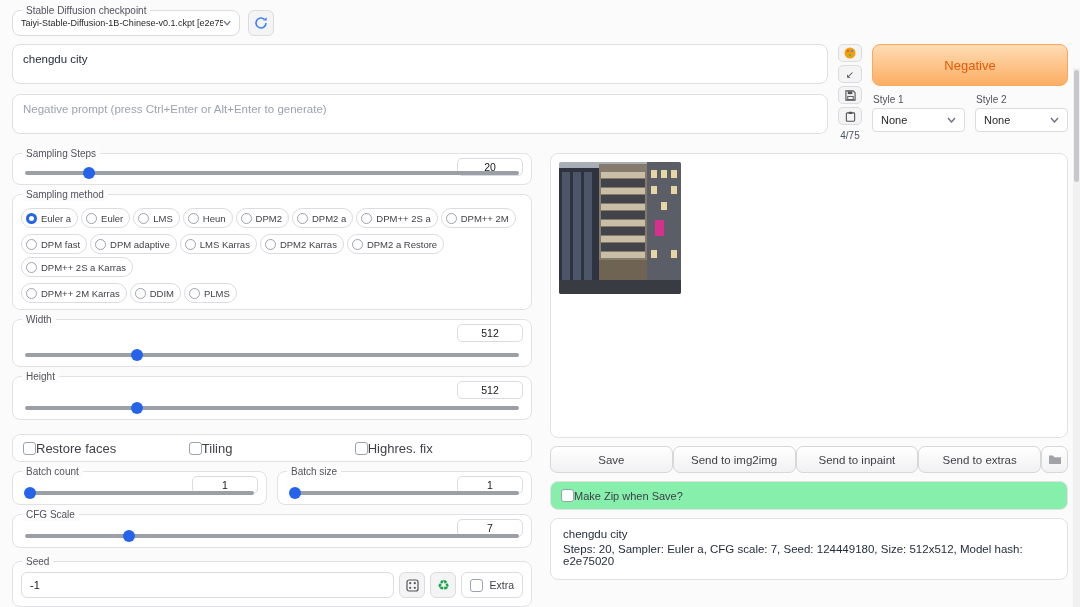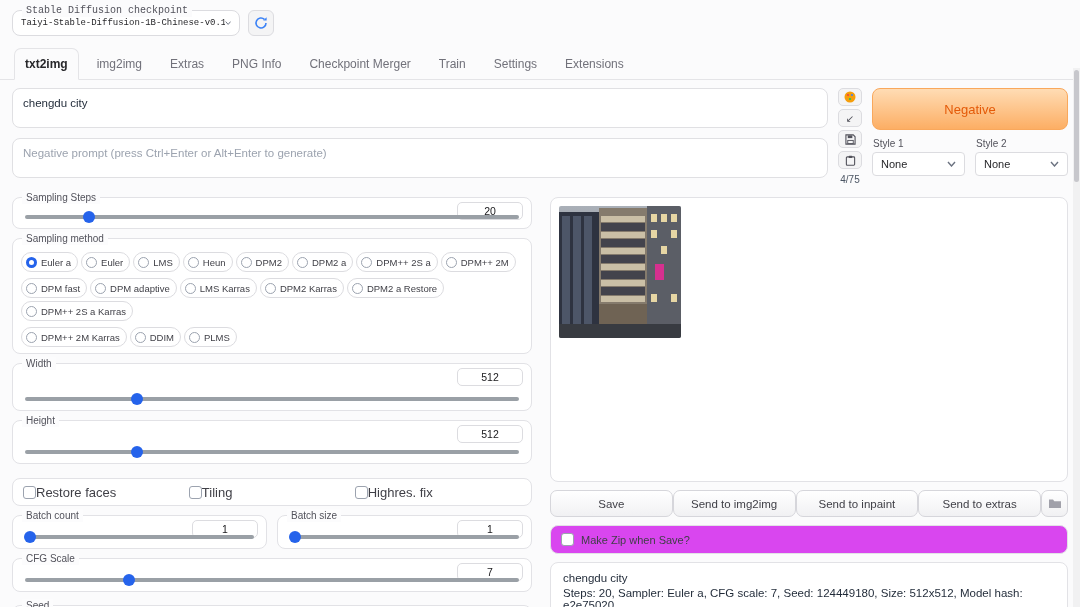--- a/index.html
+++ b/index.html
@@ -3,21 +3,21 @@
 <meta charset="utf-8">
 <style>
   * { box-sizing: border-box; margin: 0; padding: 0; }
   body { background:#fbfbfc; font-family:"Liberation Sans", sans-serif; color:#374151; }
   .app { position:relative; width:1080px; height:607px; background:#fbfbfc; overflow:hidden; }
 
   
   .topbar { display:flex; align-items:flex-start; gap:8px; padding:10px 12px 0 12px; }
   .fieldset { position:relative; background:#fff; border:1px solid #dcdce0; border-radius:8px; }
   .legend { position:absolute; top:-7px; left:9px; background:#fbfbfc; padding:0 4px; font-size:10px; line-height:13px; color:#52525b; white-space:nowrap; }
-  .ckpt-box { width:228px; height:26px; display:flex; align-items:center; justify-content:space-between; padding:0 8px; cursor:pointer;font-family:Liberation Mono, monospace; }
+  .ckpt-box { width:228px; height:26px; display:flex; align-items:center; justify-content:space-between; padding:0 8px; cursor:pointer; }
   .ckpt-box .val { font-size:9px; color:#27272a; white-space:nowrap; overflow:hidden; }
   .sq-btn { width:26px; height:26px; background:#f4f4f5; border:1px solid #dcdce0; border-radius:6px; display:flex; align-items:center; justify-content:center; cursor:pointer; }
 
   
   .tabbar { display:flex; align-items:flex-end; gap:8px; margin-top:12px; padding:0 14px; border-bottom:1px solid #e4e4e7; }
   .tab { padding:8px 10px; font-size:12px; color:#71717a; cursor:pointer; white-space:nowrap; }
   .tab.active { background:#fbfbfc; border:1px solid #e4e4e7; border-bottom:1px solid #fbfbfc; margin-bottom:-1px; border-radius:7px 7px 0 0; color:#27272a; font-weight:bold; }
 
   
   .main { padding:8px 12px 0 12px; }
@@ -65,21 +65,21 @@
   .seed-btn { width:26px; height:26px; background:#f4f4f5; border:1px solid #dcdce0; border-radius:6px; display:flex; align-items:center; justify-content:center; font-size:13px; cursor:pointer; }
   .recycle { color:#16a34a; font-size:14px; }
   .extra-box { height:26px; border:1px solid #dcdce0; border-radius:6px; display:flex; align-items:center; gap:6px; padding:0 8px; font-size:10.5px; color:#3f3f46; background:#fff; cursor:pointer; }
 
   
   .result-panel { background:#fff; border:1px solid #e2e2e6; border-radius:8px; height:285px; padding:8px; }
   .thumb { width:122px; height:132px; border-radius:2px; overflow:hidden; cursor:pointer; }
   .btn-row { display:flex; align-items:center; }
   .obtn { flex:1; height:27px; background:linear-gradient(180deg,#ffffff,#f1f1f3); border:1px solid #d6d6db; border-radius:7px; font-size:11.5px; color:#3f3f46; font-family:"Liberation Sans",sans-serif; cursor:pointer; }
   .folder-btn { width:27px; height:27px; flex:none; background:linear-gradient(180deg,#ffffff,#f1f1f3); border:1px solid #d6d6db; border-radius:7px; display:flex; align-items:center; justify-content:center; cursor:pointer; }
-  .zip-panel { background:#d946ef; border:1px solid #e2e2e6; border-radius:8px; padding:7px 10px; display:flex; align-items:center; gap:7px; font-size:11px; color:#3f3f46; }
+  .zip-panel { background:#86efac; border:1px solid #e2e2e6; border-radius:8px; padding:7px 10px; display:flex; align-items:center; gap:0; font-size:11px; color:#3f3f46; }
   .info-panel { background:#fff; border:1px solid #e2e2e6; border-radius:8px; padding:9px 12px; }
   .info-line { font-size:11.5px; color:#1f2937; margin-bottom:3px; }
 
   .scrollbar { position:absolute; right:0; top:68px; bottom:0; width:7px; background:#f1f1f2; }
   .scroll-thumb { position:absolute; top:2px; right:1px; width:5px; height:112px; border-radius:3px; background:#c7c7cc; cursor:grab; }
 </style>
 </head>
 <body>
 
 <div class="app">
@@ -93,30 +93,20 @@
         </svg>
     </div>
     <button class="sq-btn">
       <svg width="14" height="14" viewBox="0 0 14 14">
           <path d="M12 7a5 5 0 1 1-1.6-3.7" fill="none" stroke="#3b82f6" stroke-width="1.6"></path>
           <path d="M12.6 1.2v3.4H9.2z" fill="#3b82f6"></path>
         </svg>
     </button>
   </div>
 
-  <div class="tabbar">
-    <div class="tab active">txt2img</div>
-    <div class="tab">img2img</div>
-    <div class="tab">Extras</div>
-    <div class="tab">PNG Info</div>
-    <div class="tab">Checkpoint Merger</div>
-    <div class="tab">Train</div>
-    <div class="tab">Settings</div>
-    <div class="tab">Extensions</div>
-  </div>
 
   <div class="main">
 
     <div class="row-top">
       <div class="prompts">
         <textarea class="prompt" spellcheck="false" style="">chengdu city</textarea>
         <textarea class="prompt" spellcheck="false" placeholder="Negative prompt (press Ctrl+Enter or Alt+Enter to generate)" style=""></textarea>
       </div>
       <div class="tools">
         <button class="tool-btn">

